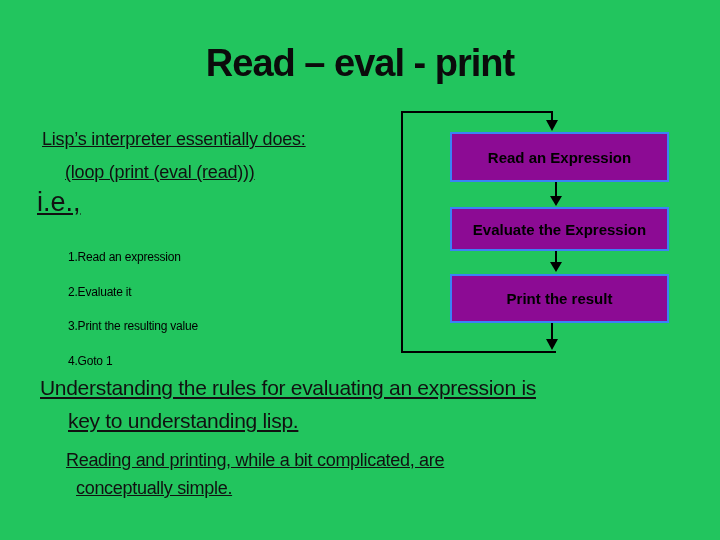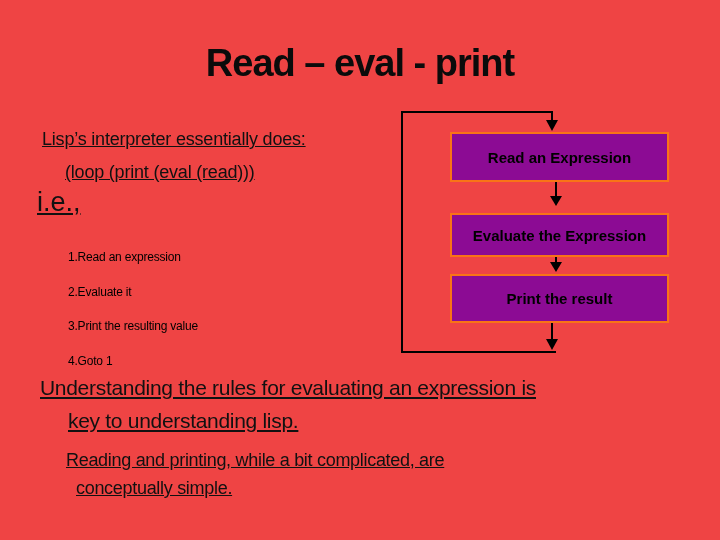--- a/index.html
+++ b/index.html
@@ -1,20 +1,20 @@
 <!DOCTYPE html>
 <html><head>
 <meta charset="utf-8">
 <style>
   html, body { margin: 0; padding: 0; background: #ffffff; }
   .slide {
     position: relative;
     width: 720px;
     height: 540px;
-    background: #ef4444;
+    background: #22c55e;
     overflow: hidden;
     font-family: "Liberation Sans", sans-serif;
     color: #000000;
   }
   .title {
     position: absolute;
     top: 42px;
     left: 0;
     width: 720px;
     text-align: center;
@@ -33,31 +33,31 @@
   .notes-p1-l1 { top: 376px; left: 40px; font-size: 21px; letter-spacing: -0.3px; }
   .notes-p1-l2 { top: 409px; left: 68px; font-size: 21px; letter-spacing: -0.3px; }
   .notes-p2-l1 { top: 450px; left: 66px; font-size: 18px; letter-spacing: -0.3px; }
   .notes-p2-l2 { top: 478px; left: 76px; font-size: 18px; letter-spacing: -0.3px; }
   .flow-box {
     position: absolute;
     left: 450px;
     width: 219px;
     box-sizing: border-box;
     background: #8C0B94;
-    border: 2px solid #f97316;
+    border: 2px solid #3b82f6;
     display: flex;
     align-items: center;
     justify-content: center;
     font-size: 15px;
     font-weight: bold;
     color: #000000;
     text-align: center;
   }
   .flow-box-read     { top: 132px; height: 50px; }
-  .flow-box-evaluate { top: 213px; height: 44px; }
+  .flow-box-evaluate { top: 207px; height: 44px; }
   .flow-box-print    { top: 274px; height: 49px; }
   .flow-svg {
     position: absolute;
     top: 0; left: 0;
     width: 720px; height: 540px;
     pointer-events: none;
   }
   .flow-svg * { stroke: #000000; }
   .flow-svg polygon { fill: #000000; stroke: none; }
 </style>

